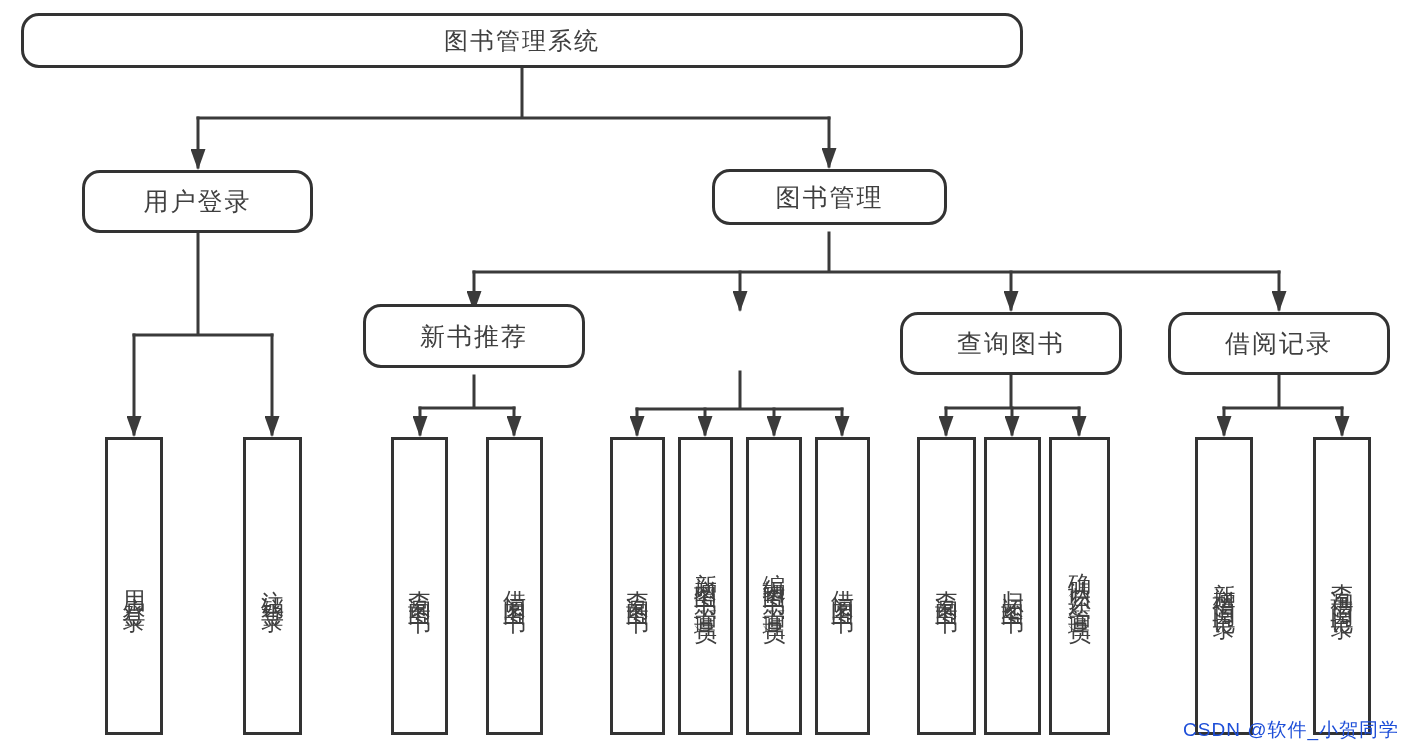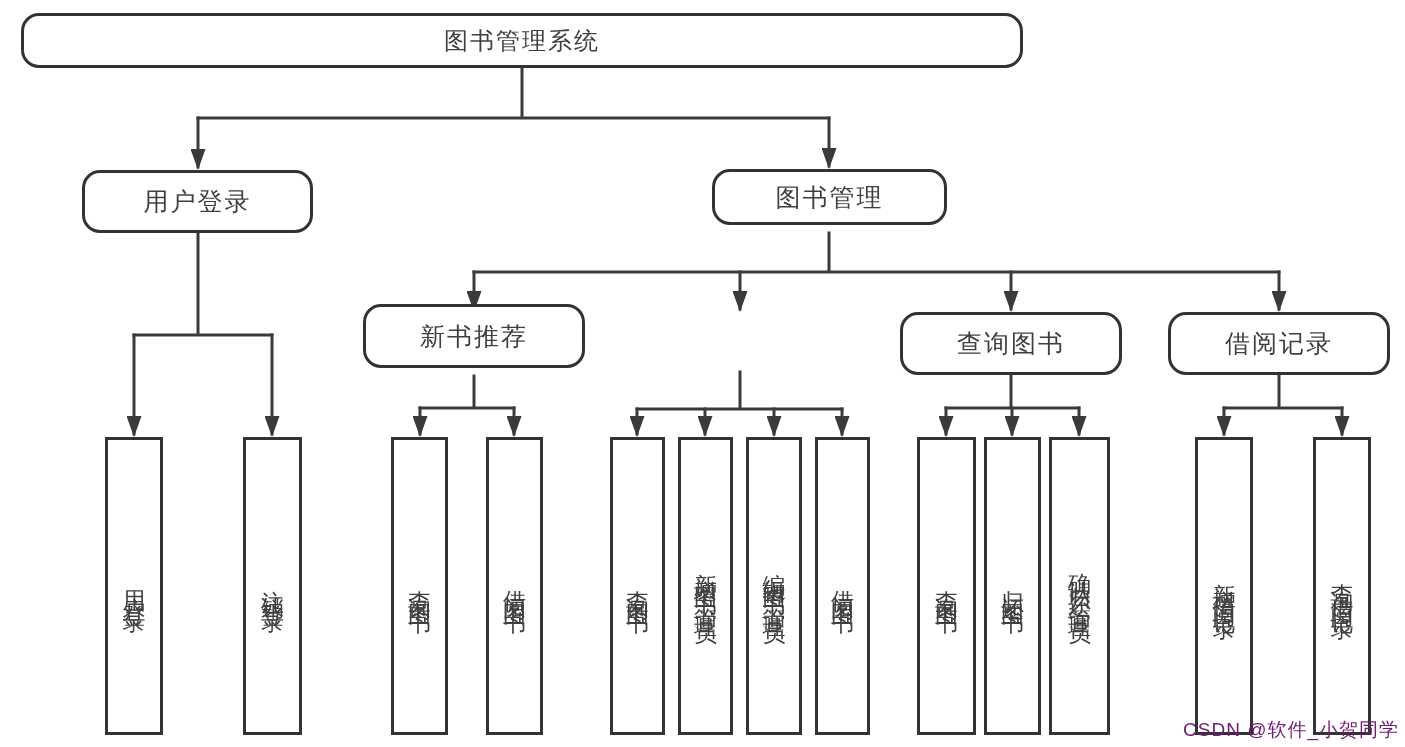--- a/index.html
+++ b/index.html
@@ -29,21 +29,21 @@
     text-orientation:mixed;
     font-size:23px;
     letter-spacing:7px;
     white-space:normal;
   }
   .watermark {
     position:absolute;
     right:6px; bottom:4px;
     font-size:19px;
     letter-spacing:1px;
-    color:#701a75;
+    color:#1d4ed8;
     user-select:none;
   }
 </style>
 </head>
 <body>
 
 <div id="canvas">
 
   <svg id="wires" viewBox="0 0 1405 747" xmlns="http://www.w3.org/2000/svg" aria-hidden="true">
     <defs>

